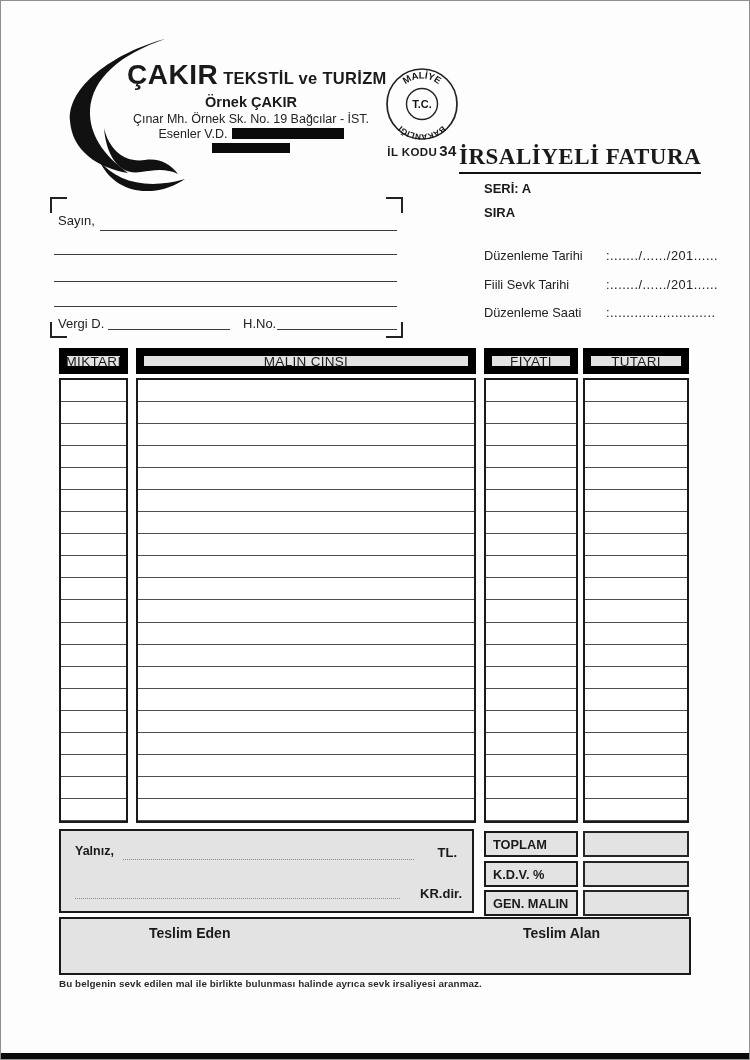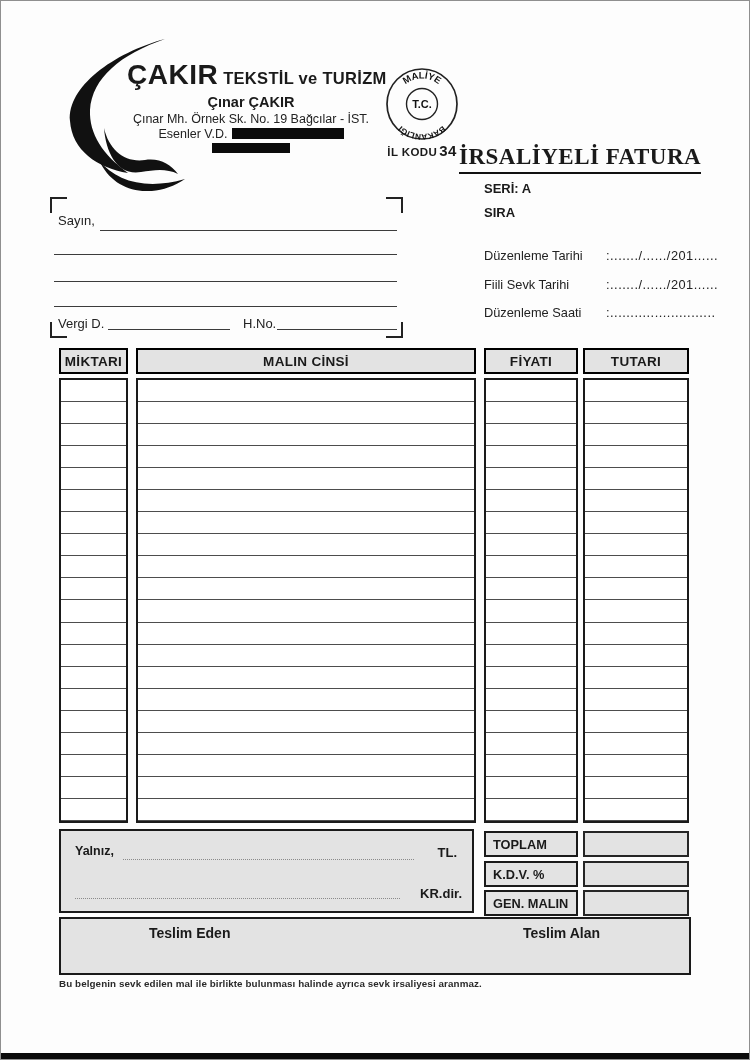--- a/index.html
+++ b/index.html
@@ -46,23 +46,23 @@
   .rl-1 { left:50px; right:6px; top:33px; }
   .rl-2 { left:4px; right:6px; top:57px; }
   .rl-3 { left:4px; right:6px; top:84px; }
   .rl-4 { left:4px; right:6px; top:109px; }
   .vergi-label { position:absolute; left:8px; top:119px; font-size:13px; color:#222; }
   .rl-vergi { left:58px; width:122px; top:132px; }
   .hno-label { position:absolute; left:193px; top:119px; font-size:13px; color:#222; }
   .rl-hno { left:227px; right:6px; top:132px; }
   
   .hdr {
-    position:absolute; top:347px; height:26px; border:2px solid #000000; background:#e3e3e3;
+    position:absolute; top:347px; height:26px; border:8px solid #000000; background:#e3e3e3;
     display:flex; align-items:center; justify-content:center;
-    font-weight:bold; font-size:13.5px; letter-spacing:0.3px;
+    font-weight:normal; font-size:13.5px; letter-spacing:0.3px;
   }
   .col {
     position:absolute; top:377px; height:445px; border:2px solid #1a1a1a; background:#fff;
   }
   .col .lines {
     position:absolute; left:0; right:0; top:0; bottom:0;
     background:repeating-linear-gradient(to bottom, transparent 0px, transparent 21.05px, #4d4d4d 21.05px, #4d4d4d 22.05px);
   }
   .x-miktari { left:58px; width:69px; }
   .x-malin  { left:135px; width:340px; }
@@ -103,21 +103,21 @@
   <svg class="logo" viewBox="0 0 132 158" aria-hidden="true">
     <path fill="#111" d="M 108 6 C 56 20, 10 54, 13 88 C 15 117, 40 135, 71 140 C 46 122, 32 101, 33 77 C 35 45, 64 21, 108 6 Z"></path>
     <path fill="#111" d="M 47 95 C 52 117, 68 130, 88 127 C 103 125, 113 131, 121 141 C 109 135, 97 137, 84 139 C 61 143, 49 121, 47 95 Z"></path>
     <path fill="#111" d="M 42 127 C 59 149, 90 157, 128 146 C 97 167, 57 161, 42 127 Z"></path>
   </svg>
 
   <div class="company">
     <div class="line1">
       <span class="brand">ÇAKIR</span><span class="brand-suffix">TEKSTİL ve TURİZM</span>
     </div>
-    <div class="owner">Çınar ÇAKIR</div>
+    <div class="owner">Örnek ÇAKIR</div>
     <div class="address">Çınar Mh. Örnek Sk. No. 19 Bağcılar - İST.</div>
     <div class="taxline">
       <span>Esenler V.D.</span><span class="redact1"></span>
     </div>
     <span class="redact2"></span>
   </div>
 
   <svg class="stamp" viewBox="0 0 88 82">
     <circle cx="44" cy="40" r="35" fill="none" stroke="#222" stroke-width="1.7"></circle>
     <circle cx="44" cy="40" r="15.5" fill="none" stroke="#222" stroke-width="1.4"></circle>

